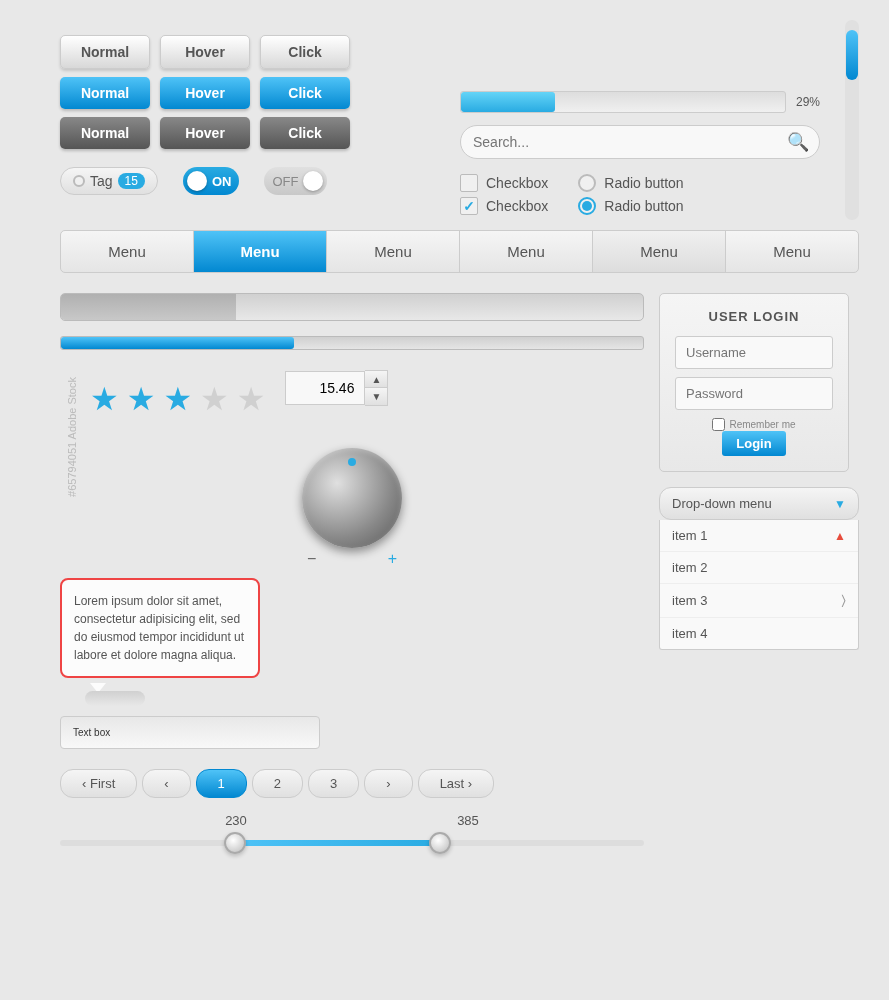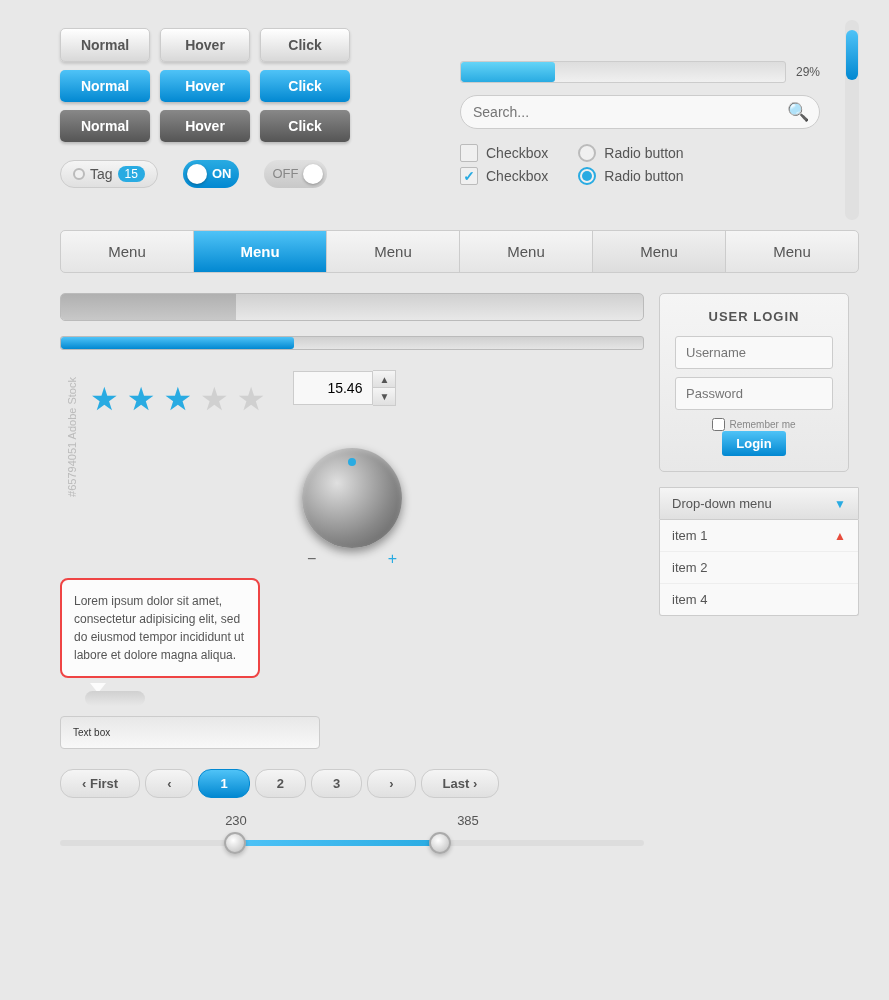--- a/index.html
+++ b/index.html
@@ -297,21 +297,20 @@
     .star-filled { color: #29abe2; }
     .star-empty { color: #d0d0d0; }
 
     
     .number-stepper {
       display: flex;
       align-items: center;
       gap: 0;
       margin-bottom: 15px;
       width: 120px;
-      margin-left: 8px;
     }
     .stepper-input {
       border: 1px solid #ccc;
       background: #f8f8f8;
       padding: 8px 10px;
       font-size: 14px;
       width: 80px;
       text-align: right;
     }
     .stepper-btns {
@@ -396,21 +395,21 @@
       gap: 5px;
     }
     .page-btn {
       padding: 6px 21px;
       border: 1px solid #ccc;
       background: linear-gradient(to bottom, #f5f5f5, #e0e0e0);
       border-radius: 13px;
       font-size: 13px;
       color: #555;
       cursor: pointer;
-      font-weight: bold;
+      font-weight: normal;
     }
     .page-btn.active-page {
       background: linear-gradient(to bottom, #4fc3f7, #0288d1);
       color: #fff;
       border-color: #0288d1;
     }
 
     
     .login-box {
       background: linear-gradient(to bottom, #f5f5f5, #e8e8e8);
@@ -464,21 +463,21 @@
 
     
     .dropdown-container {
       margin-bottom: 10px;
     }
     .dropdown-btn {
       width: 100%;
       padding: 8px 12px;
       background: linear-gradient(to bottom, #f5f5f5, #e0e0e0);
       border: 1px solid #ccc;
-      border-radius: 1px;
+      border-radius: 12px;
       display: flex;
       justify-content: space-between;
       align-items: center;
       font-size: 13px;
       color: #555;
       cursor: pointer;
     }
     .dropdown-arrow {
       color: #29abe2;
       font-size: 12px;
@@ -552,21 +551,21 @@
 
 <div class="main-container">
 
   <div class="adobe-watermark">
     <span>#65794051</span> Adobe Stock
   </div>
 
   <div class="content-area">
 
 
-    <div class="section-row" style="align-items:center;">
+    <div class="section-row" style="align-items:flex-end;">
 
       <div class="buttons-section">
         <div class="button-row">
           <button class="btn btn-white">Normal</button>
           <button class="btn btn-white">Hover</button>
           <button class="btn btn-white">Click</button>
         </div>
         <div class="button-row">
           <button class="btn btn-blue">Normal</button>
           <button class="btn btn-blue">Hover</button>
@@ -766,20 +765,24 @@
             <span class="dropdown-arrow">▼</span>
           </div>
           <div class="dropdown-list">
             <div class="dropdown-item">
               <span>item 1</span>
               <span class="dropdown-item-arrow-up">▲</span>
             </div>
             <div class="dropdown-item">
               <span>item 2</span>
             </div>
+            <div class="dropdown-item" style="display:flex; justify-content:space-between;">
+              <span>item 3</span>
+              <span style="font-size:14px; color:#999; cursor:default;">〉</span>
+            </div>
             <div class="dropdown-item">
               <span>item 4</span>
             </div>
           </div>
         </div>
       </div>
     </div>
   </div>
 </div>
 

